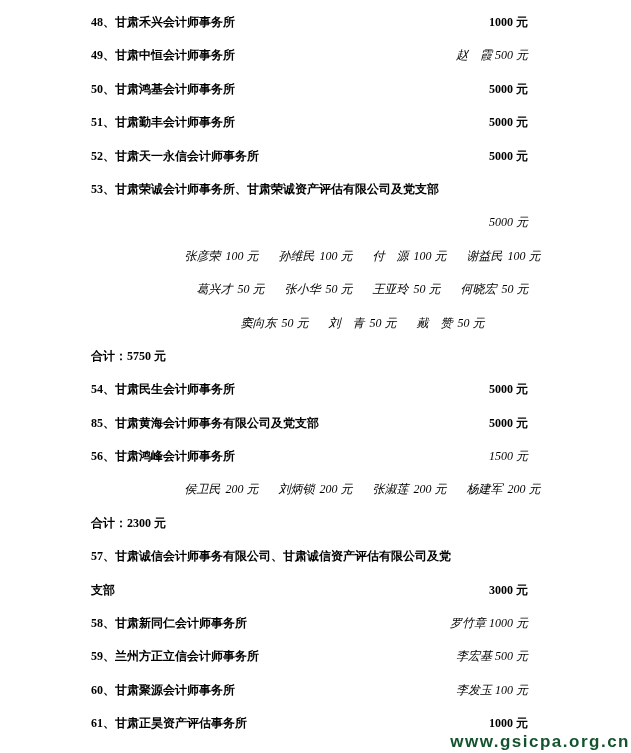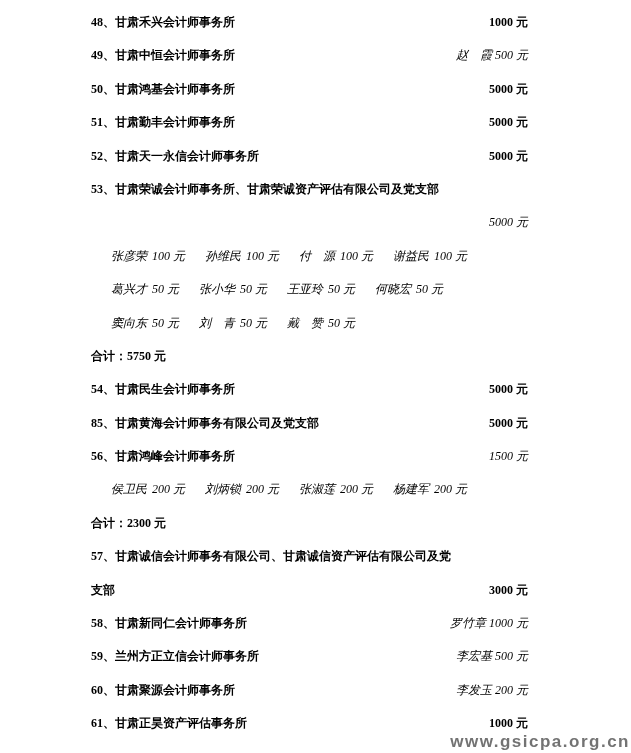--- a/index.html
+++ b/index.html
@@ -12,21 +12,21 @@
   }
   .row{
     height:33.4px;line-height:33.4px;font-size:12px;
     padding-left:91px;padding-right:103px;
     display:flex;justify-content:space-between;
     white-space:nowrap;box-sizing:border-box;
   }
   .row.full{display:block;}
   .row.donor-line{display:block;padding-left:111px;padding-right:0;}
   .bold{font-weight:bold;font-style:normal;}
-  .light{font-weight:normal;font-style:italic;}
+  .light{font-weight:normal;font-style:italic;text-align:center;}
   .donor{margin-right:17px;}
   .amt{margin-left:5px;}
   .watermark{
     position:absolute;right:1px;bottom:1px;
     font-family:"Liberation Sans","DejaVu Sans",sans-serif;
     font-weight:bold;font-size:17px;letter-spacing:1.5px;
   }
 </style>
 </head>
 <body>
@@ -123,23 +123,23 @@
     <span class="light">罗竹章 1000 元</span>
   </div>
 
   <div class="row">
     <span class="bold">59、兰州方正立信会计师事务所</span>
     <span class="light">李宏基 500 元</span>
   </div>
 
   <div class="row">
     <span class="bold">60、甘肃聚源会计师事务所</span>
-    <span class="light">李发玉 200 元</span>
+    <span class="light">李发玉 100 元</span>
   </div>
 
   <div class="row">
     <span class="bold">61、甘肃正昊资产评估事务所</span>
     <span class="bold">1000 元</span>
   </div>
 
-  <div class="watermark" style="color: #737373;">www.gsicpa.org.cn</div>
+  <div class="watermark" style="color: #14532d;">www.gsicpa.org.cn</div>
 
 </div>
 
 </body></html>

